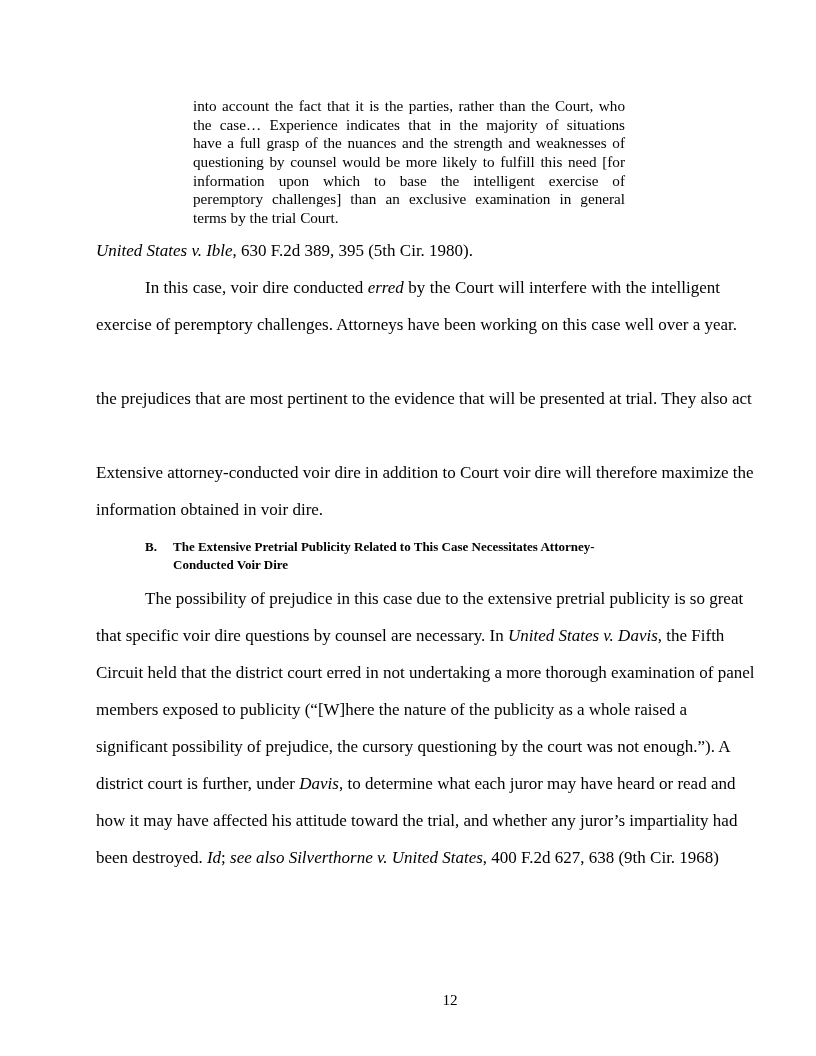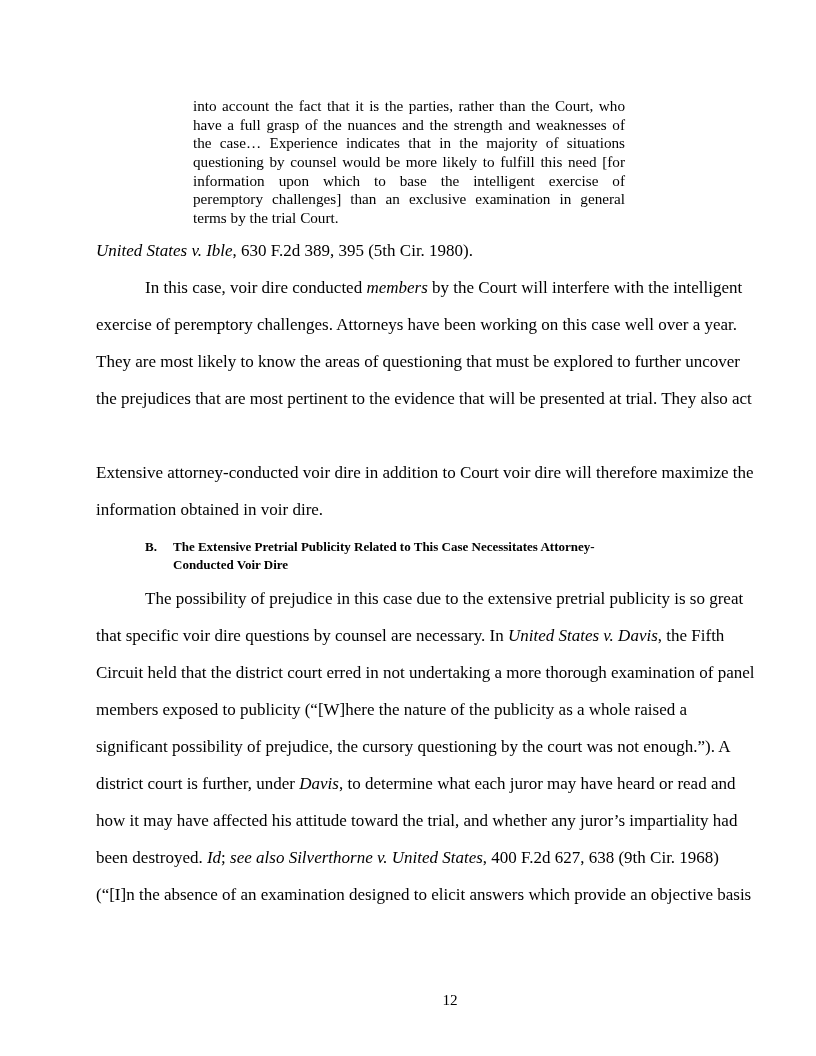--- a/index.html
+++ b/index.html
@@ -18,46 +18,44 @@
   .pagenum { position: absolute; left: 0; width: 816px; top: 991px; text-align: center; font-size: 15.2px; padding-left: 42px; }
   i { font-style: italic; }
 </style>
 </head>
 <body>
 
 <div class="page">
 
   <div class="blockquote">
     <span class="bq-line">into account the fact that it is the parties, rather than the Court, who</span>
+    <span class="bq-line">the case… Experience indicates that in the majority of situations</span>
     <span class="bq-line">have a full grasp of the nuances and the strength and weaknesses of</span>
-    <span class="bq-line">the case… Experience indicates that in the majority of situations</span>
     <span class="bq-line">questioning by counsel would be more likely to fulfill this need [for</span>
     <span class="bq-line">information upon which to base the intelligent exercise of</span>
     <span class="bq-line">peremptory challenges] than an exclusive examination in general</span>
     <span class="bq-line last">terms by the trial Court.</span>
   </div>
 
   <div class="line" style="top:242px"><i>United States v. Ible</i><span>, 630 F.2d 389, 395 (5th Cir. 1980).</span></div>
 
-  <div class="line" style="top:279px; left:145px; width:575px; text-align:justify; text-align-last:justify;"><span>In this case, voir dire conducted </span><i>members</i><span> by the Court will interfere with the intelligent</span></div>
+  <div class="line" style="top:279px; left:145px; width:575px; text-align:justify; text-align-last:justify;"><span>In this case, voir dire conducted </span><i>erred</i><span> by the Court will interfere with the intelligent</span></div>
   <div class="line just" style="top:316px">exercise of peremptory challenges. Attorneys have been working on this case well over a year.</div>
-  <div class="line just" style="top:353px">They are most likely to know the areas of questioning that must be explored to further uncover</div>
   <div class="line just" style="top:390px">the prejudices that are most pertinent to the evidence that will be presented at trial. They also act</div>
   <div class="line just" style="top:464px">Extensive attorney-conducted voir dire in addition to Court voir dire will therefore maximize the</div>
   <div class="line" style="top:501px">information obtained in voir dire.</div>
 
   <div class="heading" style="top:538px">
     <div><span class="letter">B.</span><span>The Extensive Pretrial Publicity Related to This Case Necessitates Attorney-</span></div>
     <div class="cont">Conducted Voir Dire</div>
   </div>
 
   <div class="line" style="top:590px; left:145px;">The possibility of prejudice in this case due to the extensive pretrial publicity is so great</div>
   <div class="line" style="top:627px"><span>that specific voir dire questions by counsel are necessary. In </span><i>United States v. Davis</i><span>, the Fifth</span></div>
   <div class="line" style="top:664px">Circuit held that the district court erred in not undertaking a more thorough examination of panel</div>
   <div class="line" style="top:701px">members exposed to publicity (“[W]here the nature of the publicity as a whole raised a</div>
   <div class="line" style="top:738px">significant possibility of prejudice, the cursory questioning by the court was not enough.”).  A</div>
   <div class="line" style="top:775px"><span>district court is further, under </span><i>Davis</i><span>, to determine what each juror may have heard or read and</span></div>
   <div class="line" style="top:812px">how it may have affected his attitude toward the trial, and whether any juror’s impartiality had</div>
   <div class="line" style="top:849px"><span>been destroyed. </span><i>Id</i><span>; </span><i>see also Silverthorne v. United States</i><span>, 400 F.2d 627, 638 (9th Cir. 1968)</span></div>
-  <div class="line" style="top:886px">(“[I]n the absence of an examination designed to elicit answers which provide an objective basis</div>
 
   <div class="pagenum">12</div>
 </div>
 
 </body></html>

